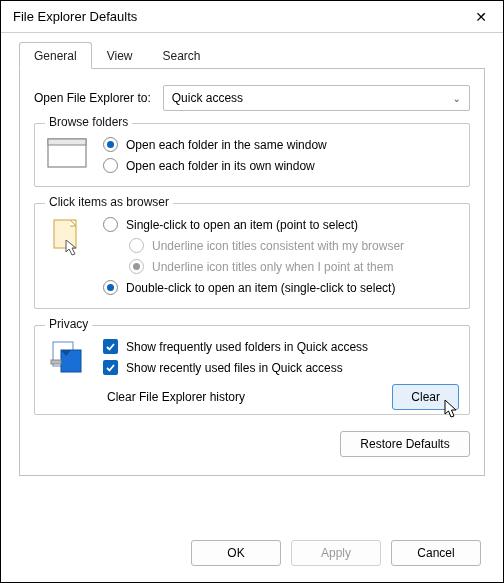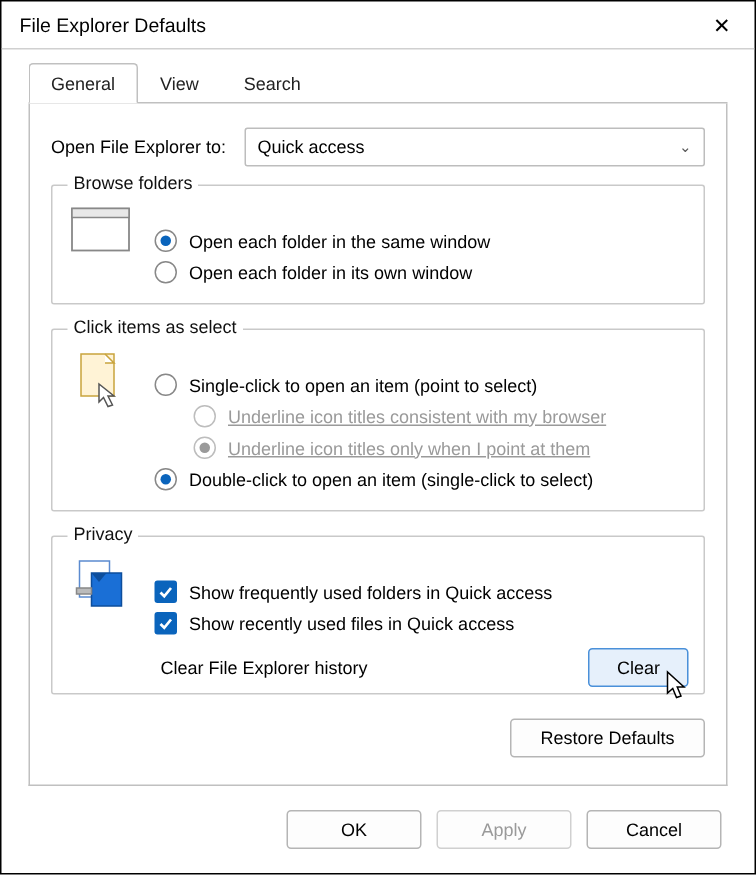--- a/index.html
+++ b/index.html
@@ -82,21 +82,21 @@
     background: #fff;
     padding: 0 4px;
     color: #111;
   }
   .opt-row {
     display:flex;
     align-items:center;
     gap: 8px;
     padding: 3px 0;
   }
-  .opt-row.indent { padding-left: 26px; text-decoration: underline; }
+  .opt-row.indent { padding-left: 26px; }
   .opt-row.disabled { color: #9a9a9a; }
   .radio {
     width: 15px; height: 15px; border-radius:50%;
     border: 1px solid #888;
     display:inline-flex; align-items:center; justify-content:center;
     flex-shrink:0;
   }
   .radio.checked::after { content:""; width:7px; height:7px; border-radius:50%; background:#0a64bc; }
   .radio.disabled { border-color:#bdbdbd; }
   .radio.disabled.checked::after { background:#9a9a9a; }
@@ -114,21 +114,21 @@
     align-items:flex-start;
   }
   .group-icon {
     width: 44px;
     flex-shrink:0;
     display:flex;
     align-items:flex-start;
     justify-content:center;
     padding-top:4px;
   }
-  .group-opts { flex:1;margin-top:16px; }
+  .group-opts { flex:1; }
   .privacy-row2 {
     display:flex;
     align-items:center;
     justify-content:space-between;
     margin-top: 12px;
     padding-left: 4px;
   }
   .btn {
     border: 1px solid #b5b5b5;
     background: #fdfdfd;
@@ -197,21 +197,21 @@
           </div>
           <div class="opt-row">
             <span class="radio"></span>
             <span>Open each folder in its own window</span>
           </div>
         </div>
       </div>
     </div>
 
     <div class="fieldset">
-      <span class="legend">Click items as select</span>
+      <span class="legend">Click items as browser</span>
       <div class="group-body">
         <div class="group-icon">
           <svg width="34" height="40">
             <rect x="4" y="2" width="22" height="28" fill="#fff3d6" stroke="#c9a43d"></rect>
             <polyline points="20,2 26,8 20,8" fill="#fff" stroke="#c9a43d"></polyline>
             <path d="M16 22 l0 12 l3 -3 l3 6 l3 -1 l-3 -6 l4 0 z" fill="#fff" stroke="#555" stroke-width="1"></path>
           </svg>
         </div>
         <div class="group-opts">
           <div class="opt-row">

